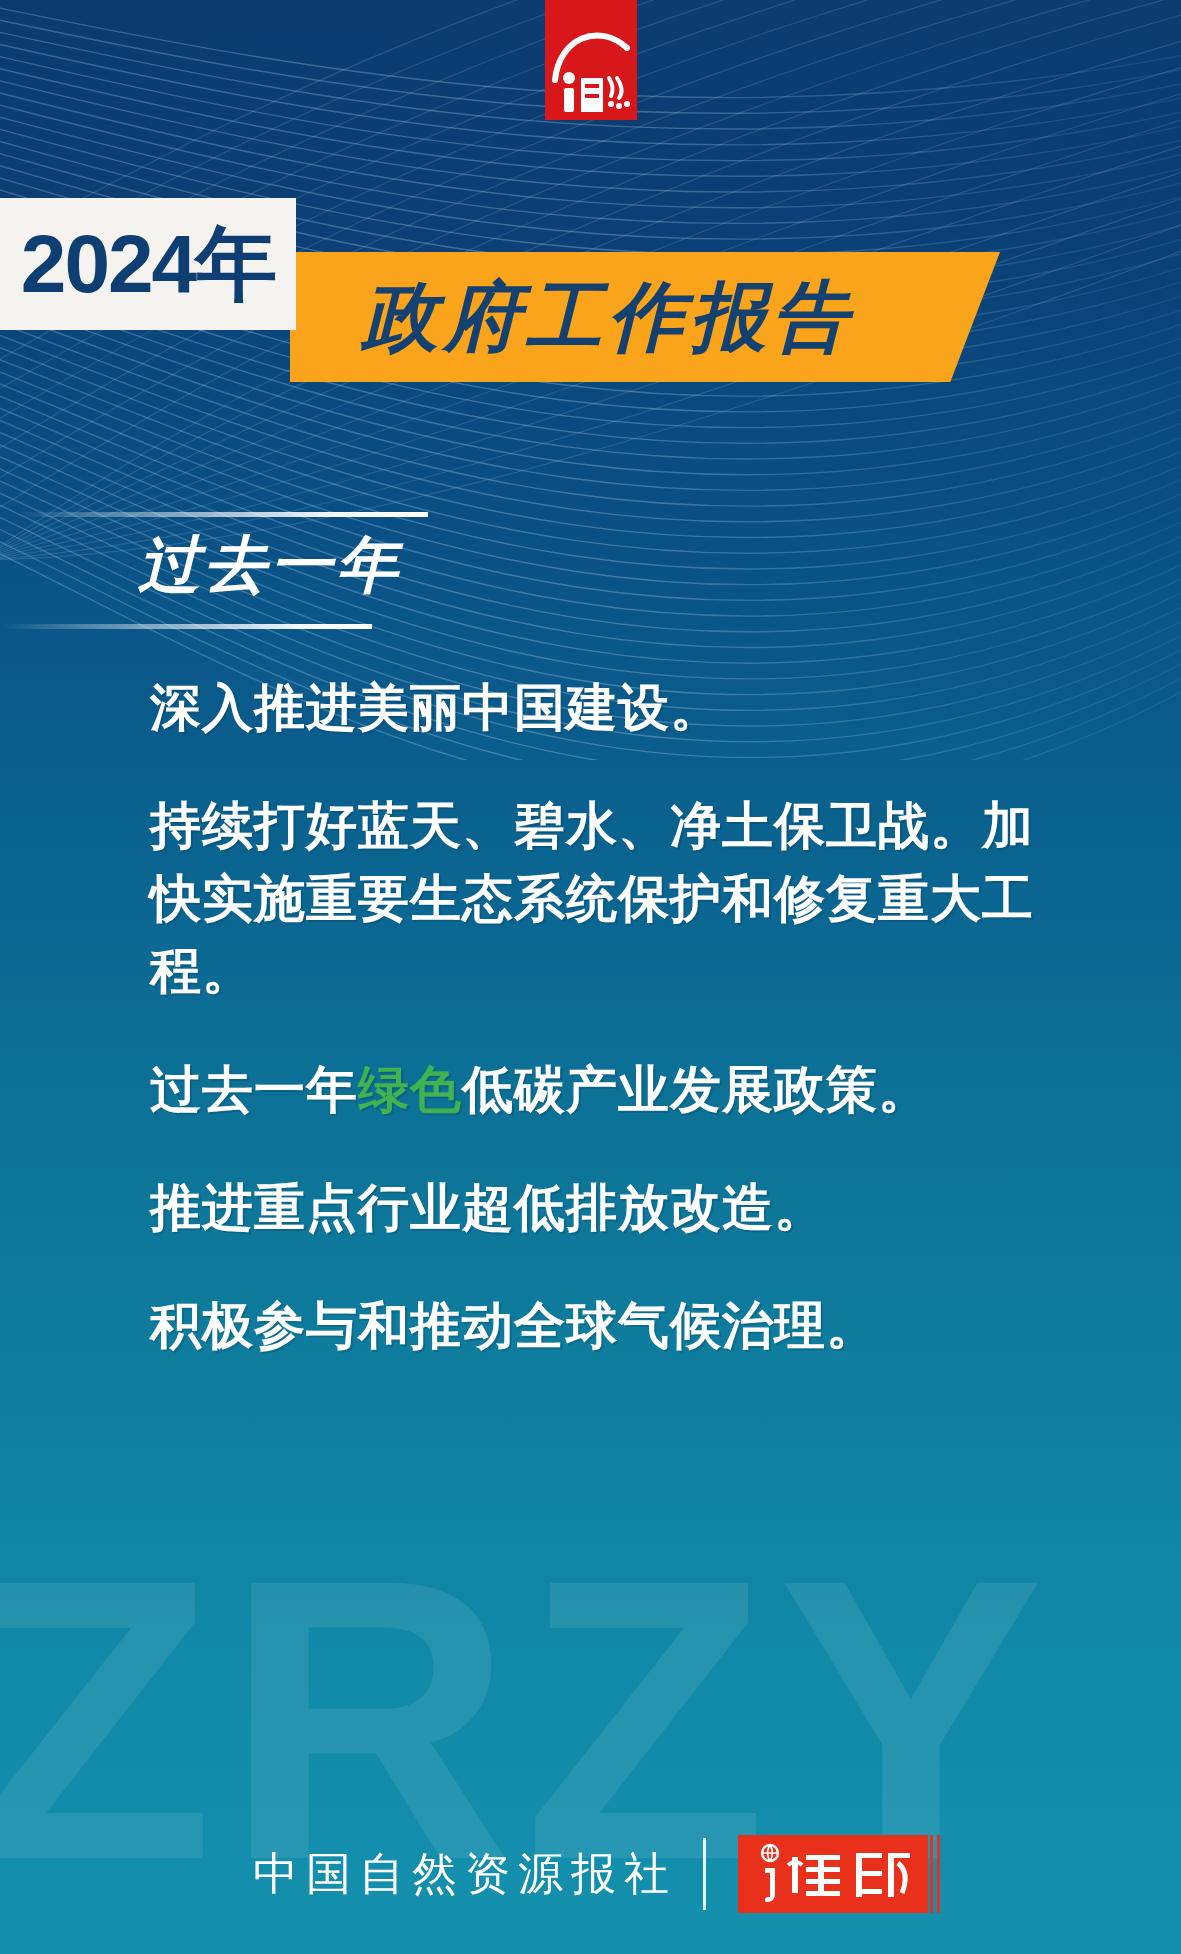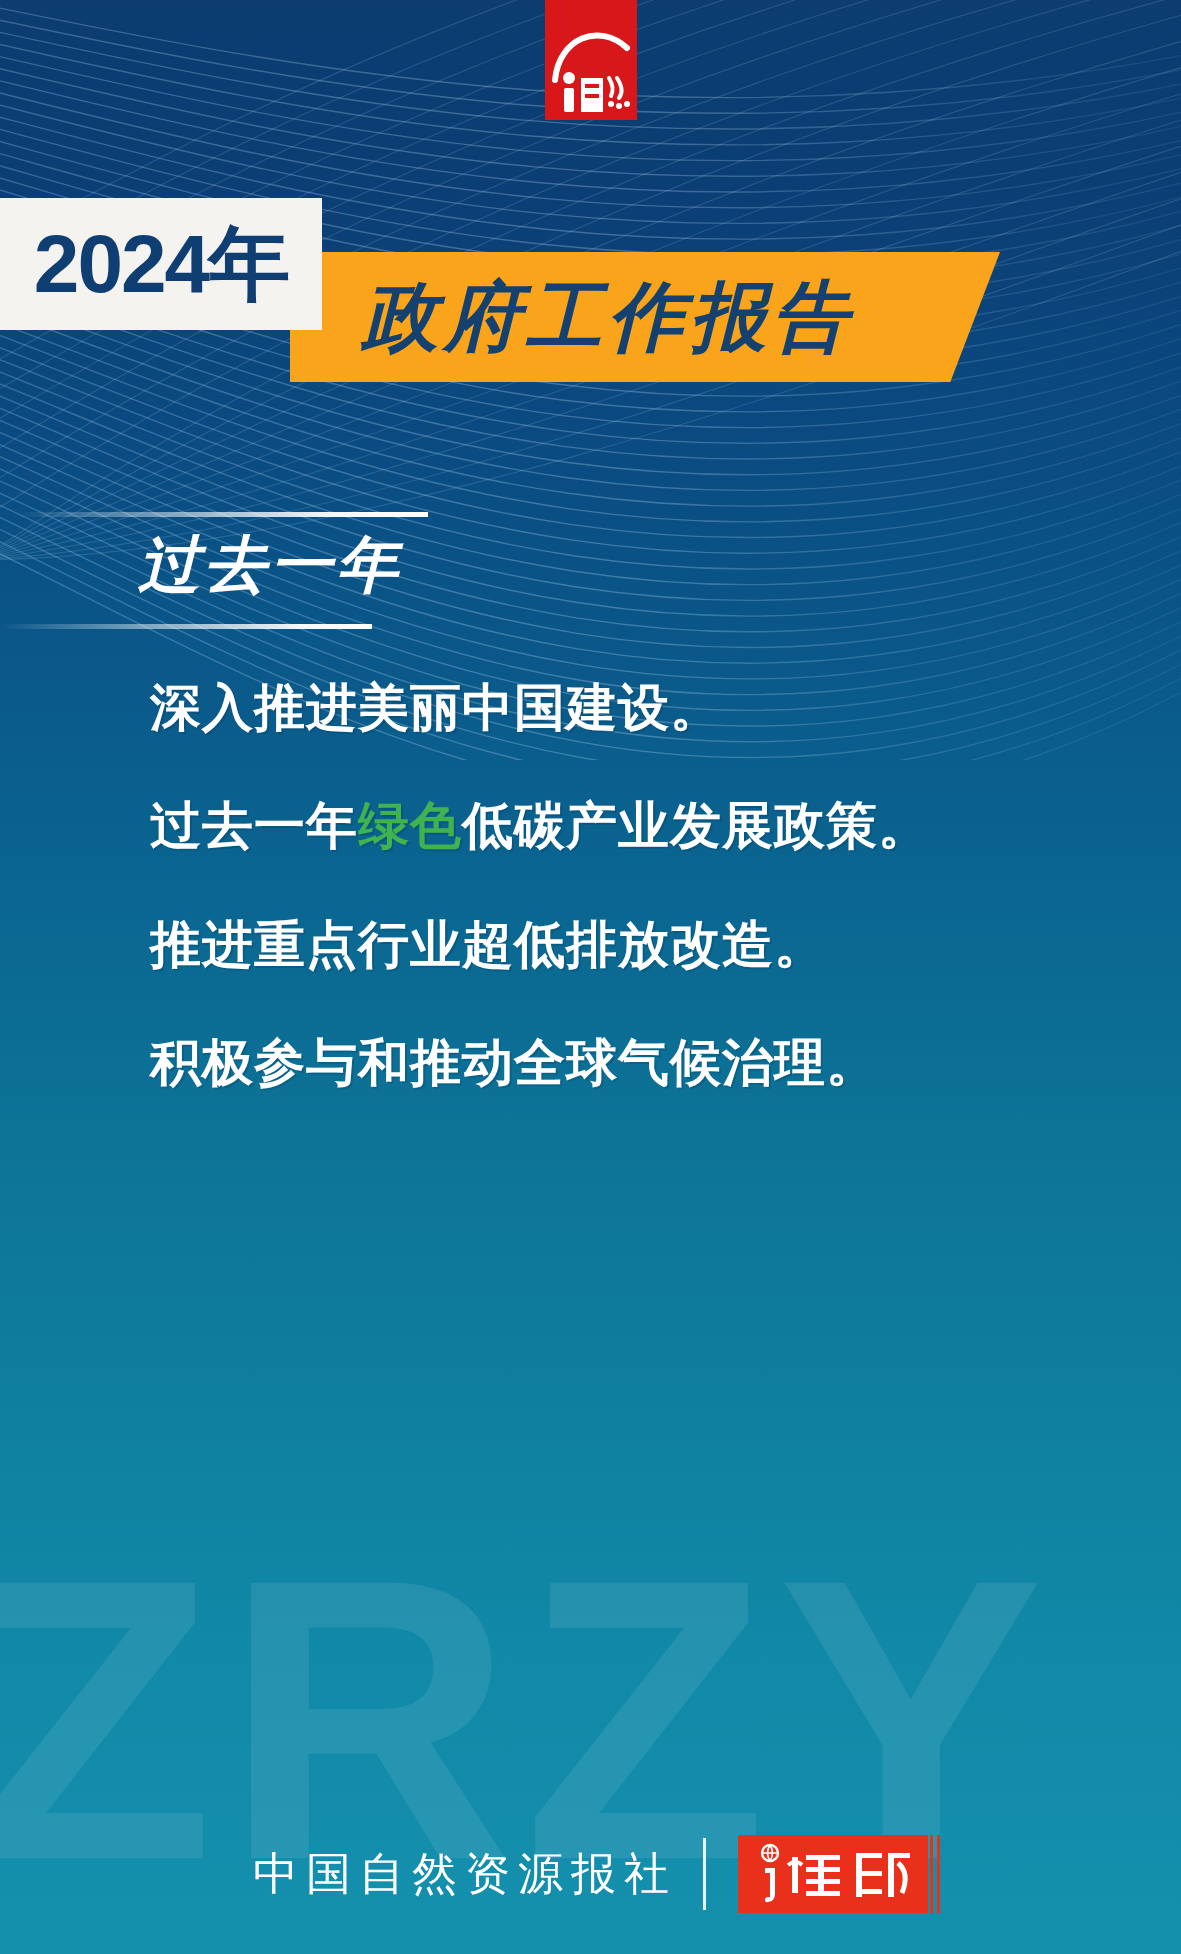--- a/index.html
+++ b/index.html
@@ -83,21 +83,21 @@
     position:absolute;
     left:0;
     top:198px;
     width:1181px;
     height:160px;
   }
   .year-box{
     position:absolute;
     left:0px;
     top:0px;
-    width:322px;
+    width:296px;
     height:132px;
     background:#f4f3ef;
     display:flex;
     align-items:center;
     justify-content:center;
     z-index:3;
   }
   .year-text{
     font-size:82px;
     font-weight:bold;
@@ -339,20 +339,21 @@
   </div>
 
   <div class="section">
     <div class="rule rule-top"></div>
     <div class="section-label">过去一年</div>
     <div class="rule rule-bottom"></div>
   </div>
 
   <div class="body-wrap">
     <p class="para">深入推进美丽中国建设。</p>
+    <p class="para">持续打好蓝天、碧水、净土保卫战。加快实施重要生态系统保护和修复重大工程。</p>
     <p class="para"><span>过去一年</span><span class="hl-green">绿色</span><span>低碳产业发展政策。</span></p>
     <p class="para">推进重点行业超低排放改造。</p>
     <p class="para">积极参与和推动全球气候治理。</p>
   </div>
 
   <div class="footer">
     <span class="footer-name">中国自然资源报社</span>
     <span class="footer-div"></span>
     <span class="footer-logo">
       <span class="stripes"></span>

